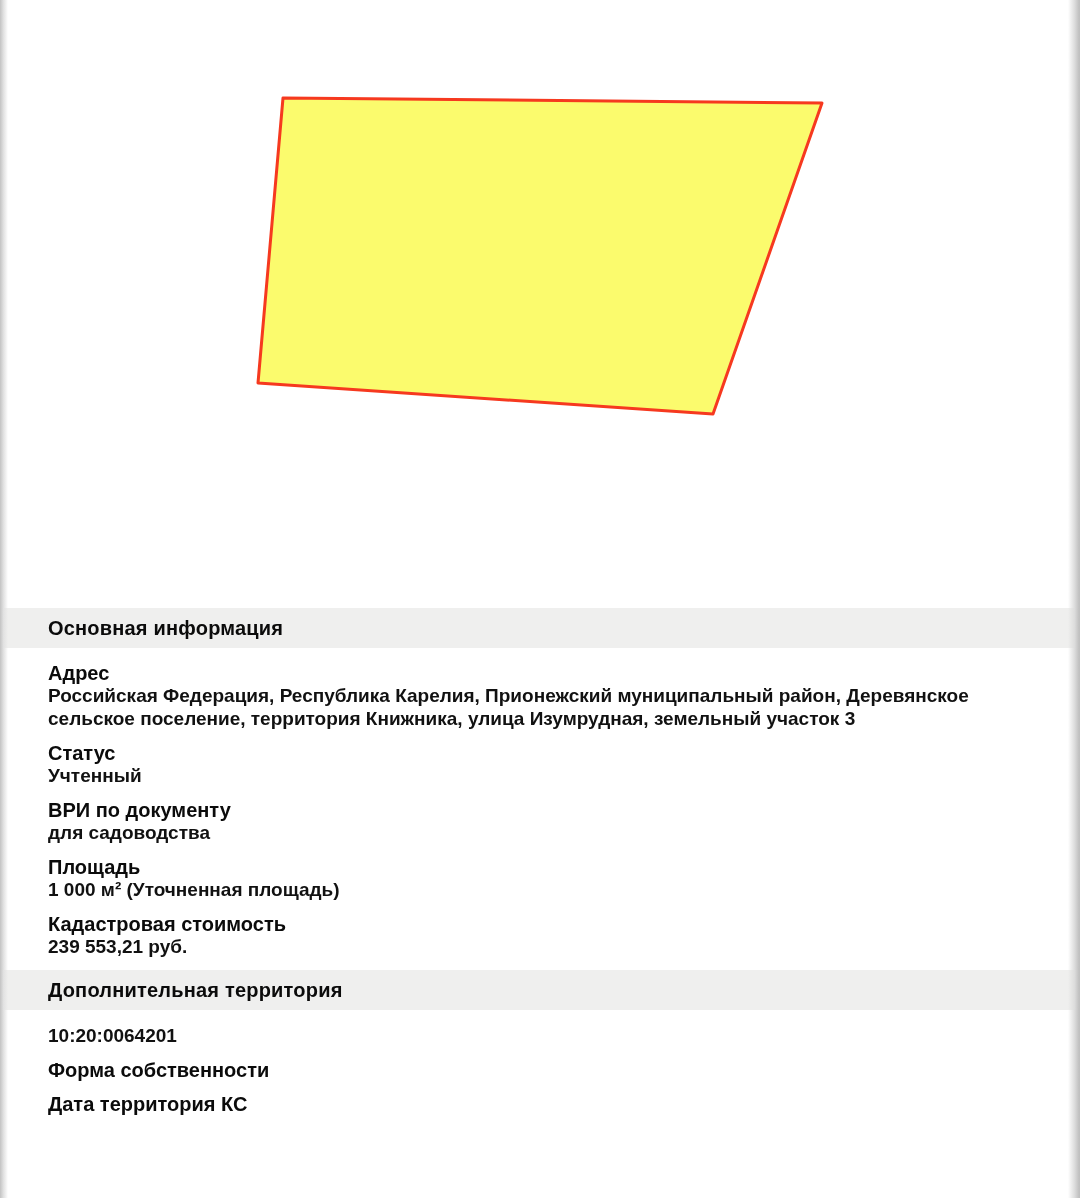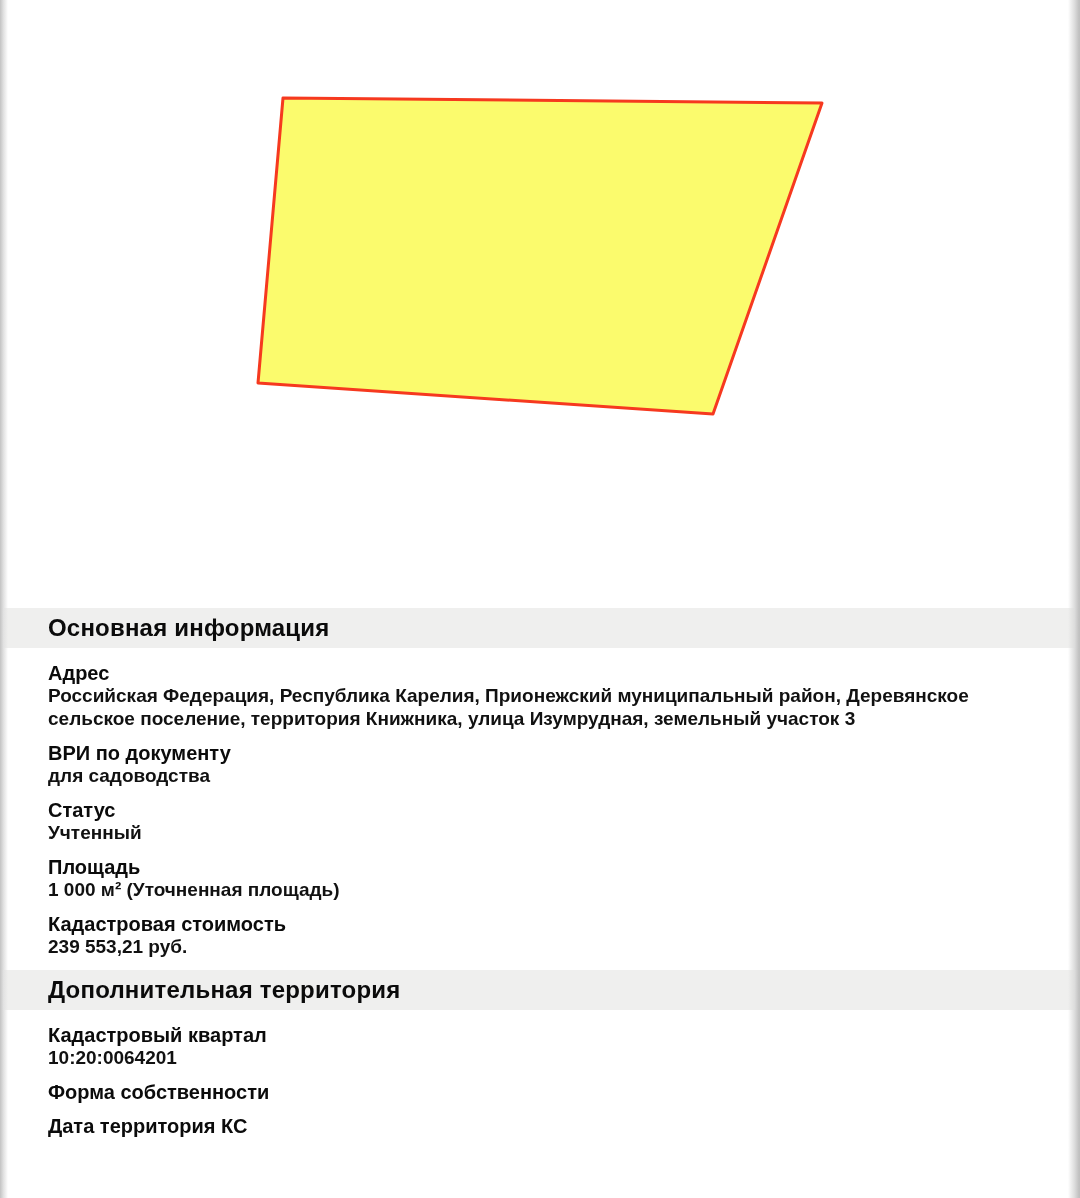--- a/index.html
+++ b/index.html
@@ -34,21 +34,21 @@
     stroke-width: 3;
     stroke-linejoin: round;
   }
   .section-header {
     width: 1080px; height: 40px;
     background: #efefee;
     display: flex; align-items: center;
     padding-left: 48px;
   }
   .section-header h2 {
-    font-size: 24px; font-weight: 700; color: #0b0b0b;
+    font-size: 20px; font-weight: 700; color: #0b0b0b;
     letter-spacing: 0.2px;
   }
   .section-body {
     padding: 14px 36px 12px 48px;
   }
   .field { margin-bottom: 12px; }
   .field:last-child { margin-bottom: 0; }
   .field-label {
     font-size: 20px; font-weight: 700; line-height: 22px; color: #0b0b0b;
   }
@@ -91,43 +91,42 @@
 
 <div class="section-header">
   <h2>Основная информация</h2>
 </div>
 <div class="section-body">
   <div class="field">
     <div class="field-label">Адрес</div>
     <div class="field-value">Российская Федерация, Республика Карелия, Прионежский муниципальный район, Деревянское сельское поселение, территория Книжника, улица Изумрудная, земельный участок 3</div>
   </div>
   <div class="field">
+    <div class="field-label">Статус</div>
+    <div class="field-value">Учтенный</div>
+  </div>
+  <div class="field">
     <div class="field-label">ВРИ по документу</div>
     <div class="field-value">для садоводства</div>
-  </div>
-  <div class="field">
-    <div class="field-label">Статус</div>
-    <div class="field-value">Учтенный</div>
   </div>
   <div class="field">
     <div class="field-label">Площадь</div>
     <div class="field-value">1 000 м² (Уточненная площадь)</div>
   </div>
   <div class="field">
     <div class="field-label">Кадастровая стоимость</div>
     <div class="field-value">239 553,21 руб.</div>
   </div>
 </div>
 
 <div class="section-header">
   <h2>Дополнительная территория</h2>
 </div>
 <div class="section-body">
   <div class="field">
-    <div class="field-label">Кадастровый квартал</div>
     <div class="field-value">10:20:0064201</div>
   </div>
   <div class="field">
     <div class="field-label">Форма собственности</div>
   </div>
   <div class="field">
     <div class="field-label">Дата территория КС</div>
   </div>
 </div>
 

